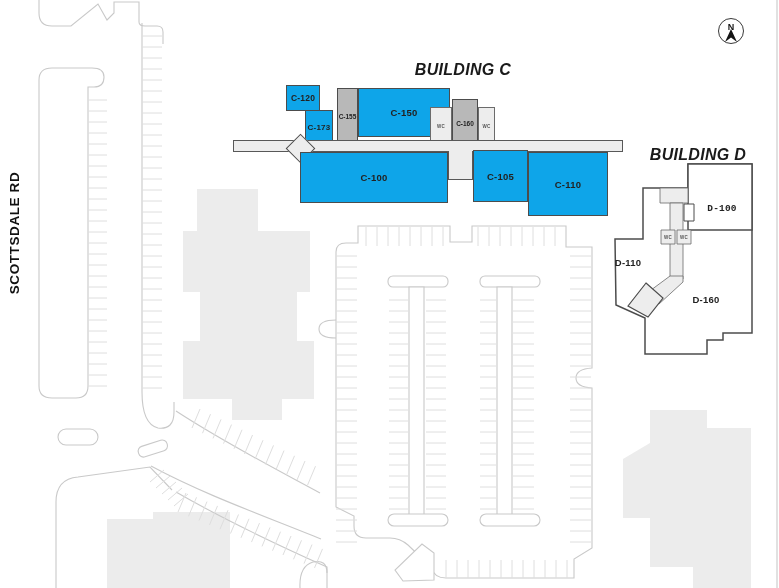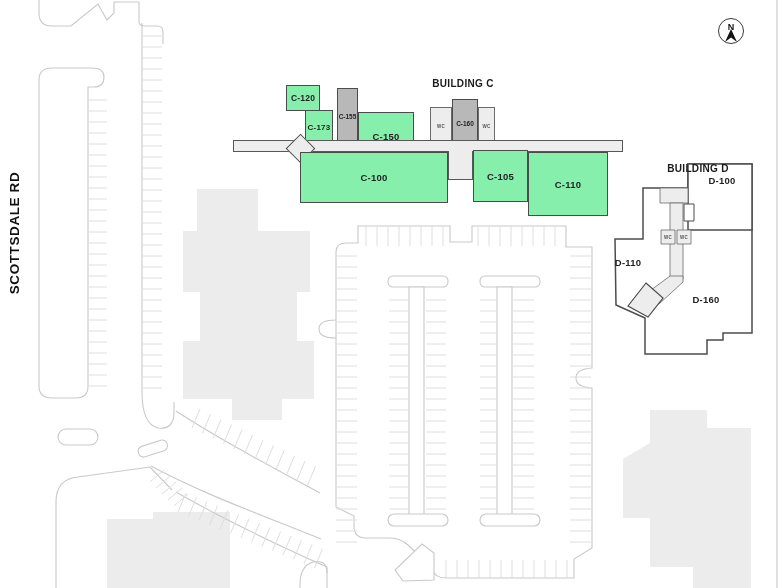--- a/index.html
+++ b/index.html
@@ -4,31 +4,31 @@
 <style>
   html,body{margin:0;padding:0;background:#fff;}
   .map{position:relative;width:779px;height:588px;background:#fff;overflow:hidden;
        font-family:"Liberation Sans",sans-serif;}
   svg{position:absolute;left:0;top:0;}
   .ground path,.ground rect{vector-effect:non-scaling-stroke;}
   #ticks line{stroke:#dedede;stroke-width:1;}
   .road{stroke:#c9c9c9;fill:none;stroke-width:1.1;}
   .roadfill{stroke:#c9c9c9;fill:#fff;stroke-width:1.1;}
   .fp{fill:#ececec;stroke:none;}
-  .unit{position:absolute;background:#86efac;border:1.5px solid #4c4c4c;box-sizing:border-box;
+  .unit{position:absolute;background:#0ea5e9;border:1.5px solid #4c4c4c;box-sizing:border-box;
         display:flex;align-items:center;justify-content:center;
         font-size:9.5px;font-weight:600;color:#222;letter-spacing:.2px;}
   .unit.shaded{background:#b8b8b8;}
   .unit.small{font-size:6.5px;letter-spacing:0;}
   .unit.svc{background:#ededed;border:1px solid #6b6b6b;font-size:4.5px;color:#555;}
   .corridor{position:absolute;background:#ededed;border:1px solid #585858;box-sizing:border-box;}
   .diamond{position:absolute;background:#ededed;border:1.5px solid #4c4c4c;box-sizing:border-box;
            transform:rotate(45deg);}
-  .bldg-title{position:absolute;font-weight:700;font-size:10px;
-              color:#1a1a1a;letter-spacing:.3px;white-space:nowrap;transform:translate(-50%,-50%);margin-top:13px;}
+  .bldg-title{position:absolute;font-style:italic;font-weight:700;font-size:16px;
+              color:#1a1a1a;letter-spacing:.3px;white-space:nowrap;transform:translate(-50%,-50%);}
   .road-label{position:absolute;left:-64px;top:224px;width:160px;height:18px;
               transform:rotate(-90deg);text-align:center;font-size:13.5px;font-weight:700;
               letter-spacing:.6px;color:#111;}
   .dlabel{position:absolute;transform:translate(-50%,-50%);font-size:9.5px;font-weight:600;
           color:#222;letter-spacing:.2px;white-space:nowrap;}
   .dlabel.tiny{font-size:4.5px;color:#555;}
 </style>
 </head>
 <body>
 
@@ -344,21 +344,21 @@
 
   <div class="unit" style="left:286px;top:85px;width:34px;height:26px;font-size:8.5px;">
       <span>C-120</span>
     </div>
   <div class="unit" style="left:305px;top:110px;width:28px;height:35px;font-size:8px;">
       <span>C-173</span>
     </div>
   <div class="unit shaded small" style="left:337px;top:88px;width:21px;height:57px;">
       <span>C-155</span>
     </div>
-  <div class="unit" style="left:358px;top:112px;width:56px;height:49px;text-align:center;">
+  <div class="unit" style="left:358px;top:88px;width:92px;height:49px;text-align:center;">
       <span>C-150</span>
     </div>
   <div class="unit svc" style="left:430px;top:107px;width:22px;height:38px;">
       <span>WC</span>
     </div>
   <div class="unit shaded small" style="left:452px;top:99px;width:26px;height:49px;">
       <span>C-160</span>
     </div>
   <div class="unit svc" style="left:478px;top:107px;width:17px;height:38px;">
       <span>WC</span>
@@ -374,21 +374,21 @@
   <div class="unit" style="left:473px;top:150px;width:55px;height:52px;">
       <span>C-105</span>
     </div>
   <div class="unit" style="left:528px;top:152px;width:80px;height:64px;">
       <span>C-110</span>
     </div>
 
   <div class="bldg-title" style="left:463px;top:70px;">BUILDING C</div>
   <div class="bldg-title" style="left:698px;top:155px;text-align:right;">BUILDING D</div>
 
-  <div class="dlabel" style="left:722px;top:180px;">D-100</div>
+  <div class="dlabel" style="left:722px;top:208px;font-family:Liberation Mono, monospace;">D-100</div>
   <div class="dlabel" style="left:628px;top:262px;">D-110</div>
   <div class="dlabel" style="left:706px;top:299px;">D-160</div>
   <div class="dlabel tiny" style="left:668px;top:237px;">WC</div>
   <div class="dlabel tiny" style="left:684px;top:237px;">WC</div>
 
   <div class="road-label">SCOTTSDALE RD</div>
 
   <svg width="28" height="28" viewBox="0 0 28 28" style="left:717px;top:17px;">
     <circle cx="14" cy="14" r="12.5" fill="none" stroke="#3a3a3a" stroke-width="1"></circle>
     <path d="M14,12 L20,25 L14,20.5 L8,25 Z" fill="#141414"></path>

